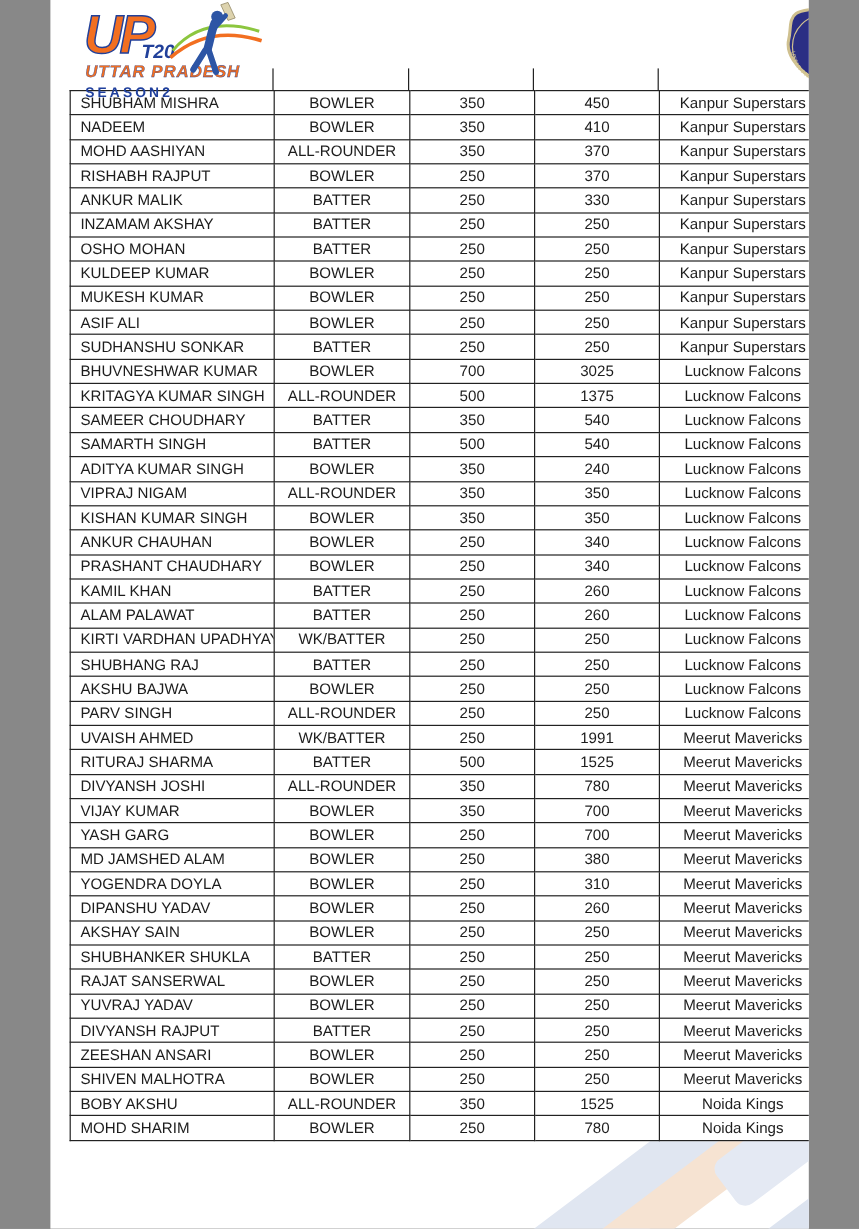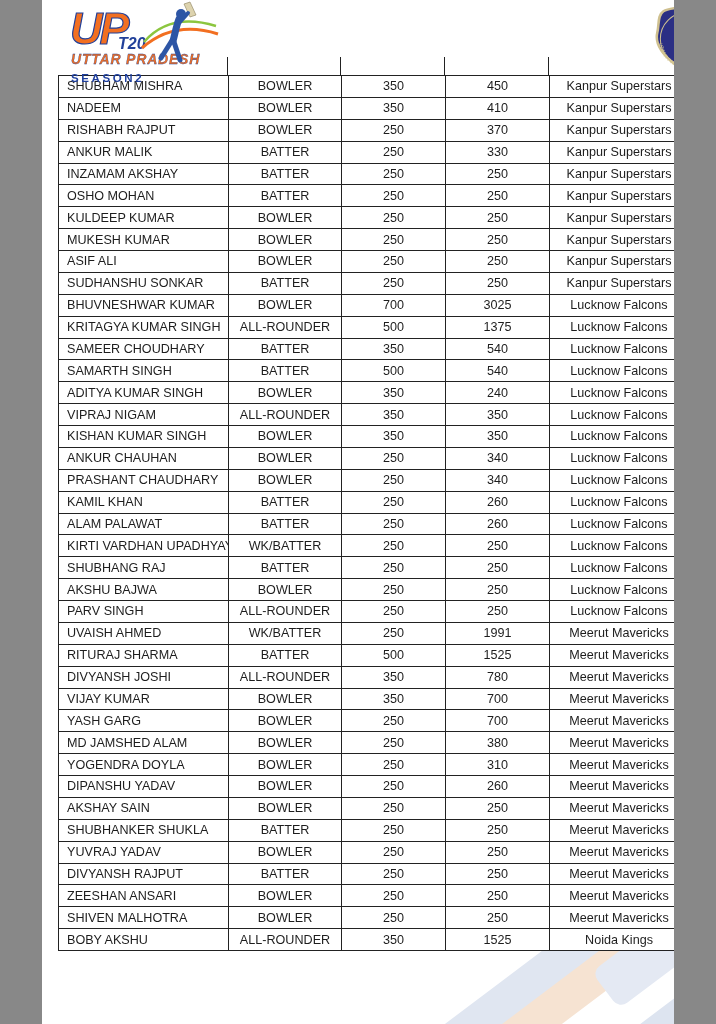--- a/index.html
+++ b/index.html
@@ -113,20 +113,27 @@
       <td class="c-team">Kanpur Superstars</td>
     </tr>
         <tr>
       <td class="c-player">NADEEM</td>
       <td class="c-role">BOWLER</td>
       <td class="c-base">350</td>
       <td class="c-sold">410</td>
       <td class="c-team">Kanpur Superstars</td>
     </tr>
         <tr>
+      <td class="c-player">MOHD AASHIYAN</td>
+      <td class="c-role">ALL-ROUNDER</td>
+      <td class="c-base">350</td>
+      <td class="c-sold">370</td>
+      <td class="c-team">Kanpur Superstars</td>
+    </tr>
+        <tr>
       <td class="c-player">RISHABH RAJPUT</td>
       <td class="c-role">BOWLER</td>
       <td class="c-base">250</td>
       <td class="c-sold">370</td>
       <td class="c-team">Kanpur Superstars</td>
     </tr>
         <tr>
       <td class="c-player">ANKUR MALIK</td>
       <td class="c-role">BATTER</td>
       <td class="c-base">250</td>
@@ -344,20 +351,27 @@
       <td class="c-team">Meerut Mavericks</td>
     </tr>
         <tr>
       <td class="c-player">SHUBHANKER SHUKLA</td>
       <td class="c-role">BATTER</td>
       <td class="c-base">250</td>
       <td class="c-sold">250</td>
       <td class="c-team">Meerut Mavericks</td>
     </tr>
         <tr>
+      <td class="c-player">RAJAT SANSERWAL</td>
+      <td class="c-role">BOWLER</td>
+      <td class="c-base">250</td>
+      <td class="c-sold">250</td>
+      <td class="c-team">Meerut Mavericks</td>
+    </tr>
+        <tr>
       <td class="c-player">YUVRAJ YADAV</td>
       <td class="c-role">BOWLER</td>
       <td class="c-base">250</td>
       <td class="c-sold">250</td>
       <td class="c-team">Meerut Mavericks</td>
     </tr>
         <tr>
       <td class="c-player">DIVYANSH RAJPUT</td>
       <td class="c-role">BATTER</td>
       <td class="c-base">250</td>
@@ -378,16 +392,23 @@
       <td class="c-sold">250</td>
       <td class="c-team">Meerut Mavericks</td>
     </tr>
         <tr>
       <td class="c-player">BOBY AKSHU</td>
       <td class="c-role">ALL-ROUNDER</td>
       <td class="c-base">350</td>
       <td class="c-sold">1525</td>
       <td class="c-team">Noida Kings</td>
     </tr>
+        <tr>
+      <td class="c-player">MOHD SHARIM</td>
+      <td class="c-role">BOWLER</td>
+      <td class="c-base">250</td>
+      <td class="c-sold">780</td>
+      <td class="c-team">Noida Kings</td>
+    </tr>
       </tbody>
   </table>
 
 </div>
 
 </body></html>

